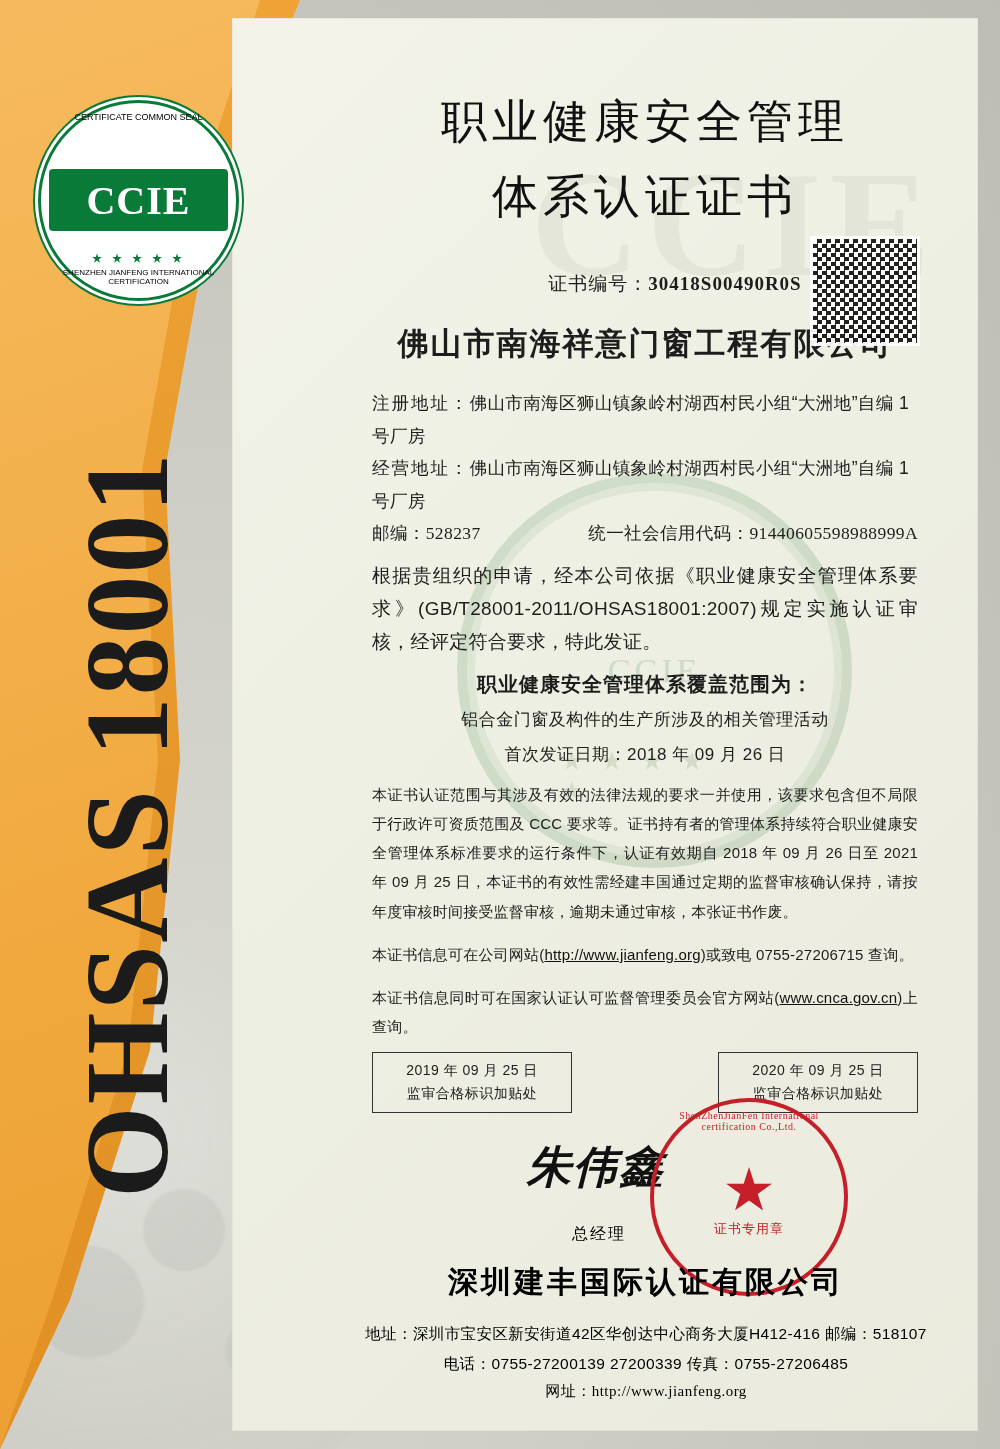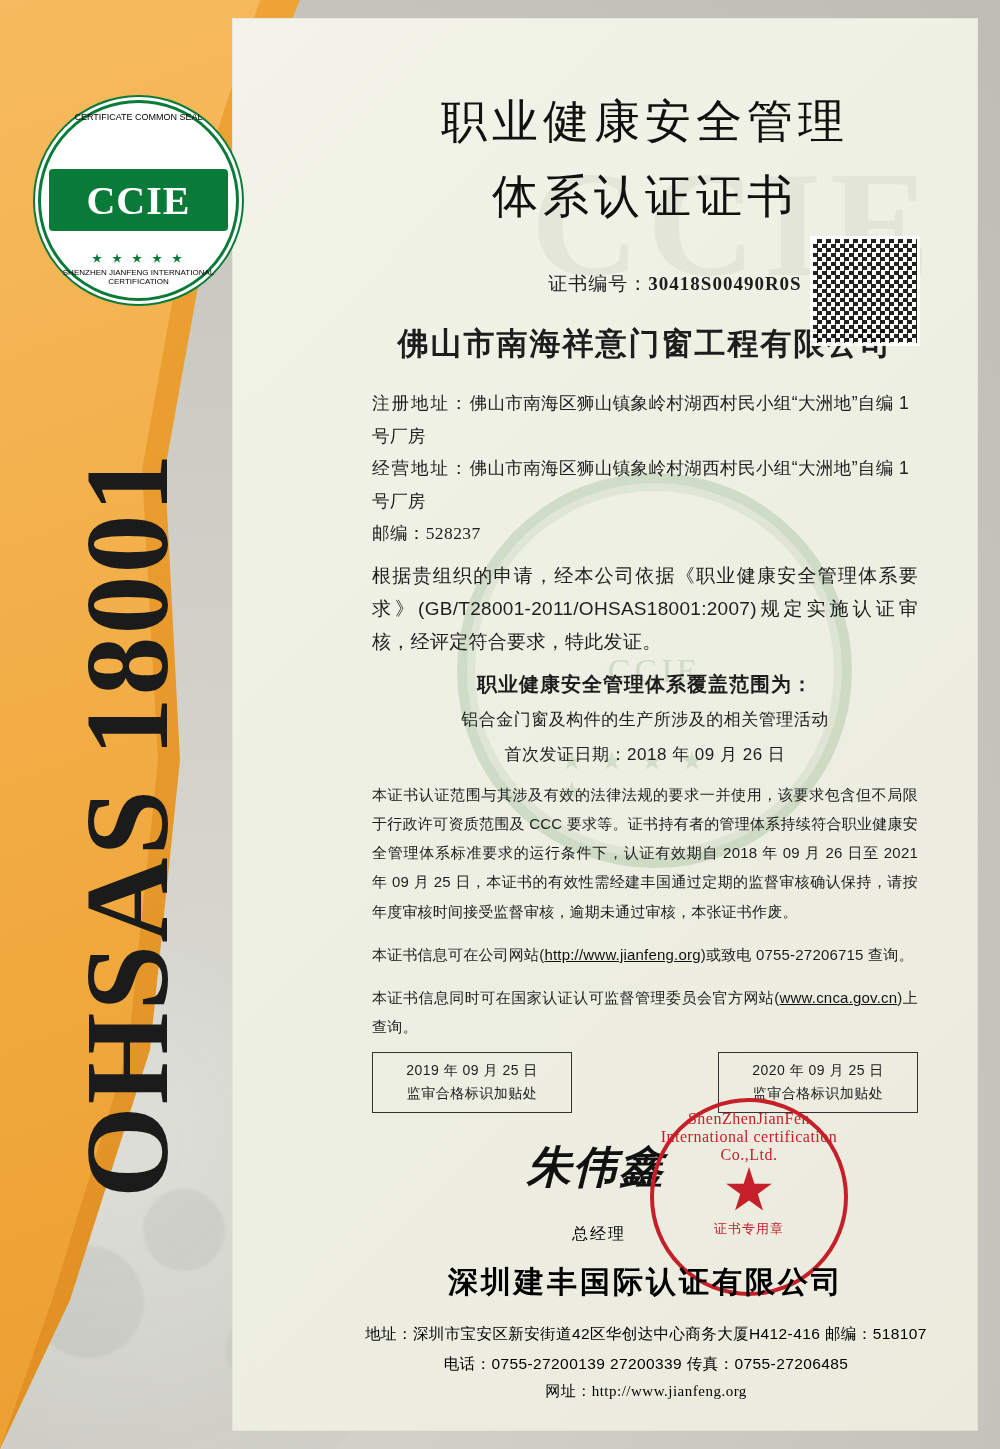--- a/index.html
+++ b/index.html
@@ -210,21 +210,21 @@
     width:190px;height:190px;border-radius:50%;
     border:4px solid #c5202a;
     color:#c5202a;
   }
   .redseal .star{
     position:absolute;left:50%;top:46%;transform:translate(-50%,-50%);
     font-size:52px;color:#c5202a;line-height:1;
   }
   .redseal .en-top{
     position:absolute;top:8px;left:0;right:0;text-align:center;
-    font-size:16px;font-family:"Liberation Serif", serif;letter-spacing:.5px;
+    font-size:10px;font-family:"Liberation Serif", serif;letter-spacing:.5px;
   }
   .redseal .cn{
     position:absolute;left:0;right:0;top:62%;text-align:center;font-size:13px;letter-spacing:1px;
   }
   
   .footer{
     position:absolute;left:127px;right:45px;bottom:30px;text-align:center;
   }
   .footer .org{
     font-size:30px;font-weight:700;letter-spacing:3px;margin-bottom:16px;
@@ -270,20 +270,23 @@
       <div class="row">
         <span class="lbl">注册地址：</span><span>佛山市南海区狮山镇象岭村湖西村民小组“大洲地”自编 1 号厂房</span>
       </div>
       <div class="row">
         <span class="lbl">经营地址：</span><span>佛山市南海区狮山镇象岭村湖西村民小组“大洲地”自编 1 号厂房</span>
       </div>
 
       <div class="two-col">
         <div>
           <span>邮编：</span><span class="mono">528237</span>
+        </div>
+        <div>
+          <span>统一社会信用代码：</span><span class="mono">91440605598988999A</span>
         </div>
       </div>
 
       <div class="para">根据贵组织的申请，经本公司依据《职业健康安全管理体系要求》(GB/T28001-2011/OHSAS18001:2007)规定实施认证审核，经评定符合要求，特此发证。</div>
 
       <div class="scope-title">职业健康安全管理体系覆盖范围为：</div>
       <div class="scope-body">铝合金门窗及构件的生产所涉及的相关管理活动</div>
       <div class="firstdate">首次发证日期：2018 年 09 月 26 日</div>
 
       <div class="fine">本证书认证范围与其涉及有效的法律法规的要求一并使用，该要求包含但不局限于行政许可资质范围及 CCC 要求等。证书持有者的管理体系持续符合职业健康安全管理体系标准要求的运行条件下，认证有效期自 2018 年 09 月 26 日至 2021 年 09 月 25 日，本证书的有效性需经建丰国通过定期的监督审核确认保持，请按年度审核时间接受监督审核，逾期未通过审核，本张证书作废。</div>

